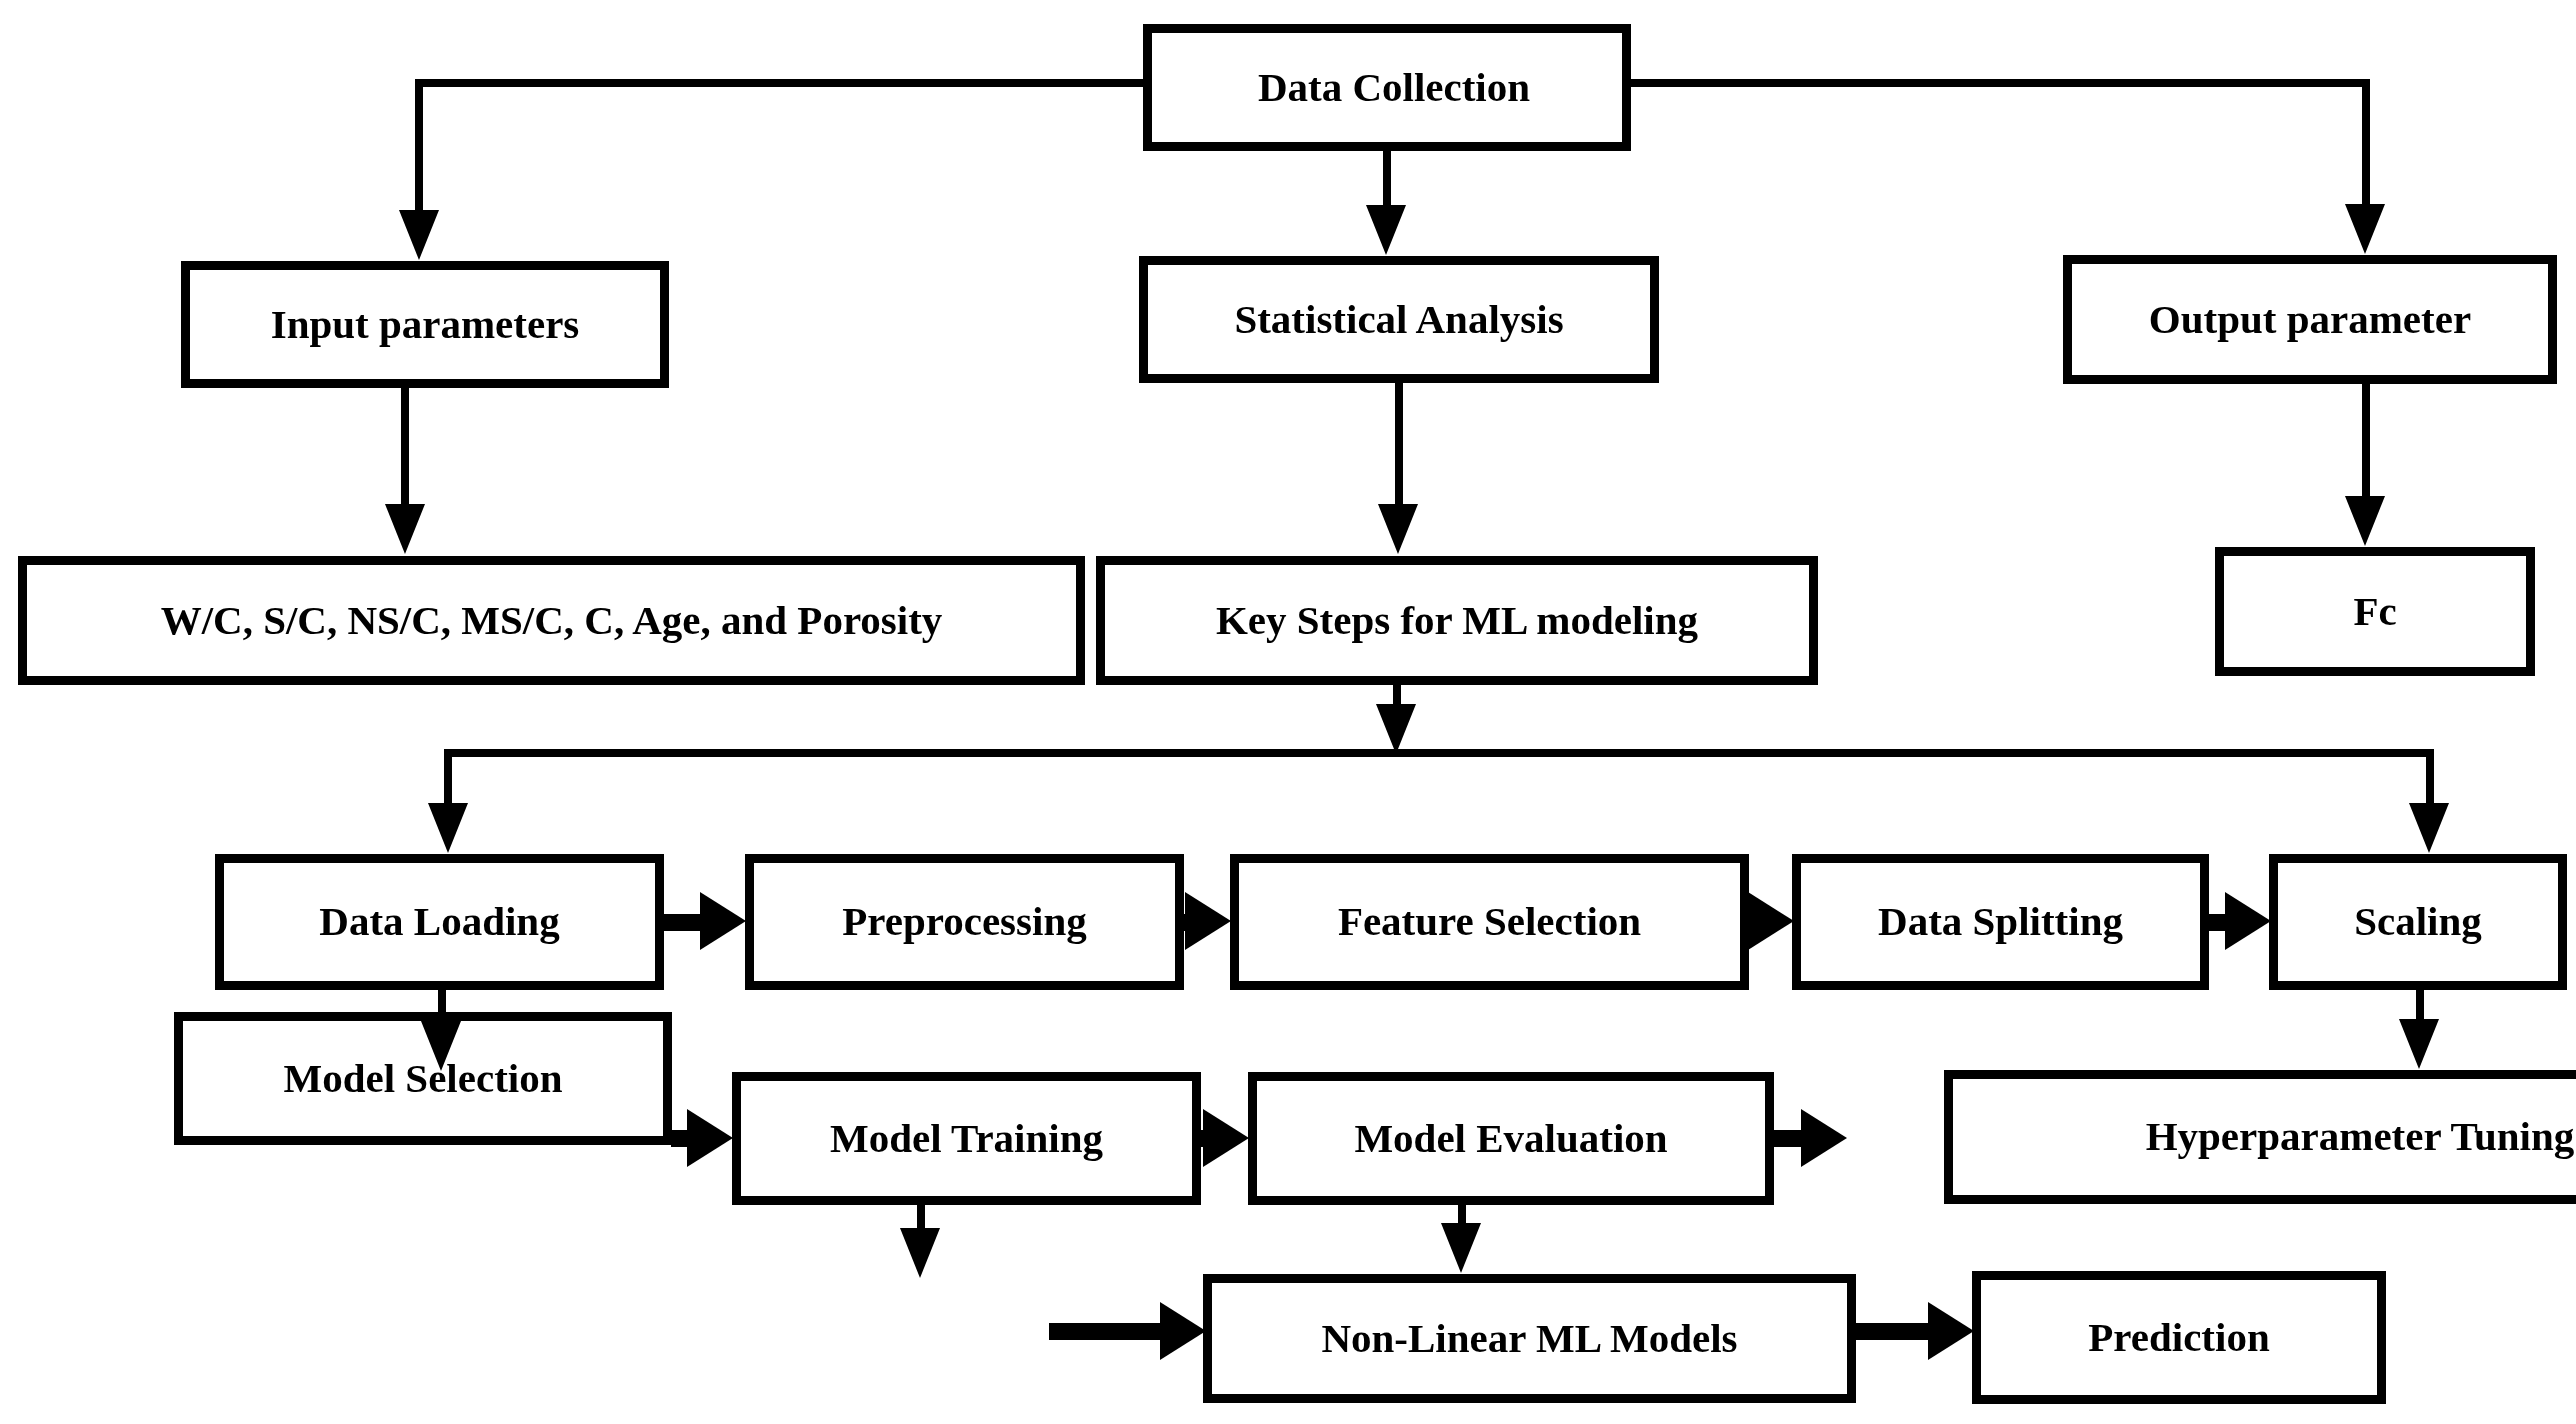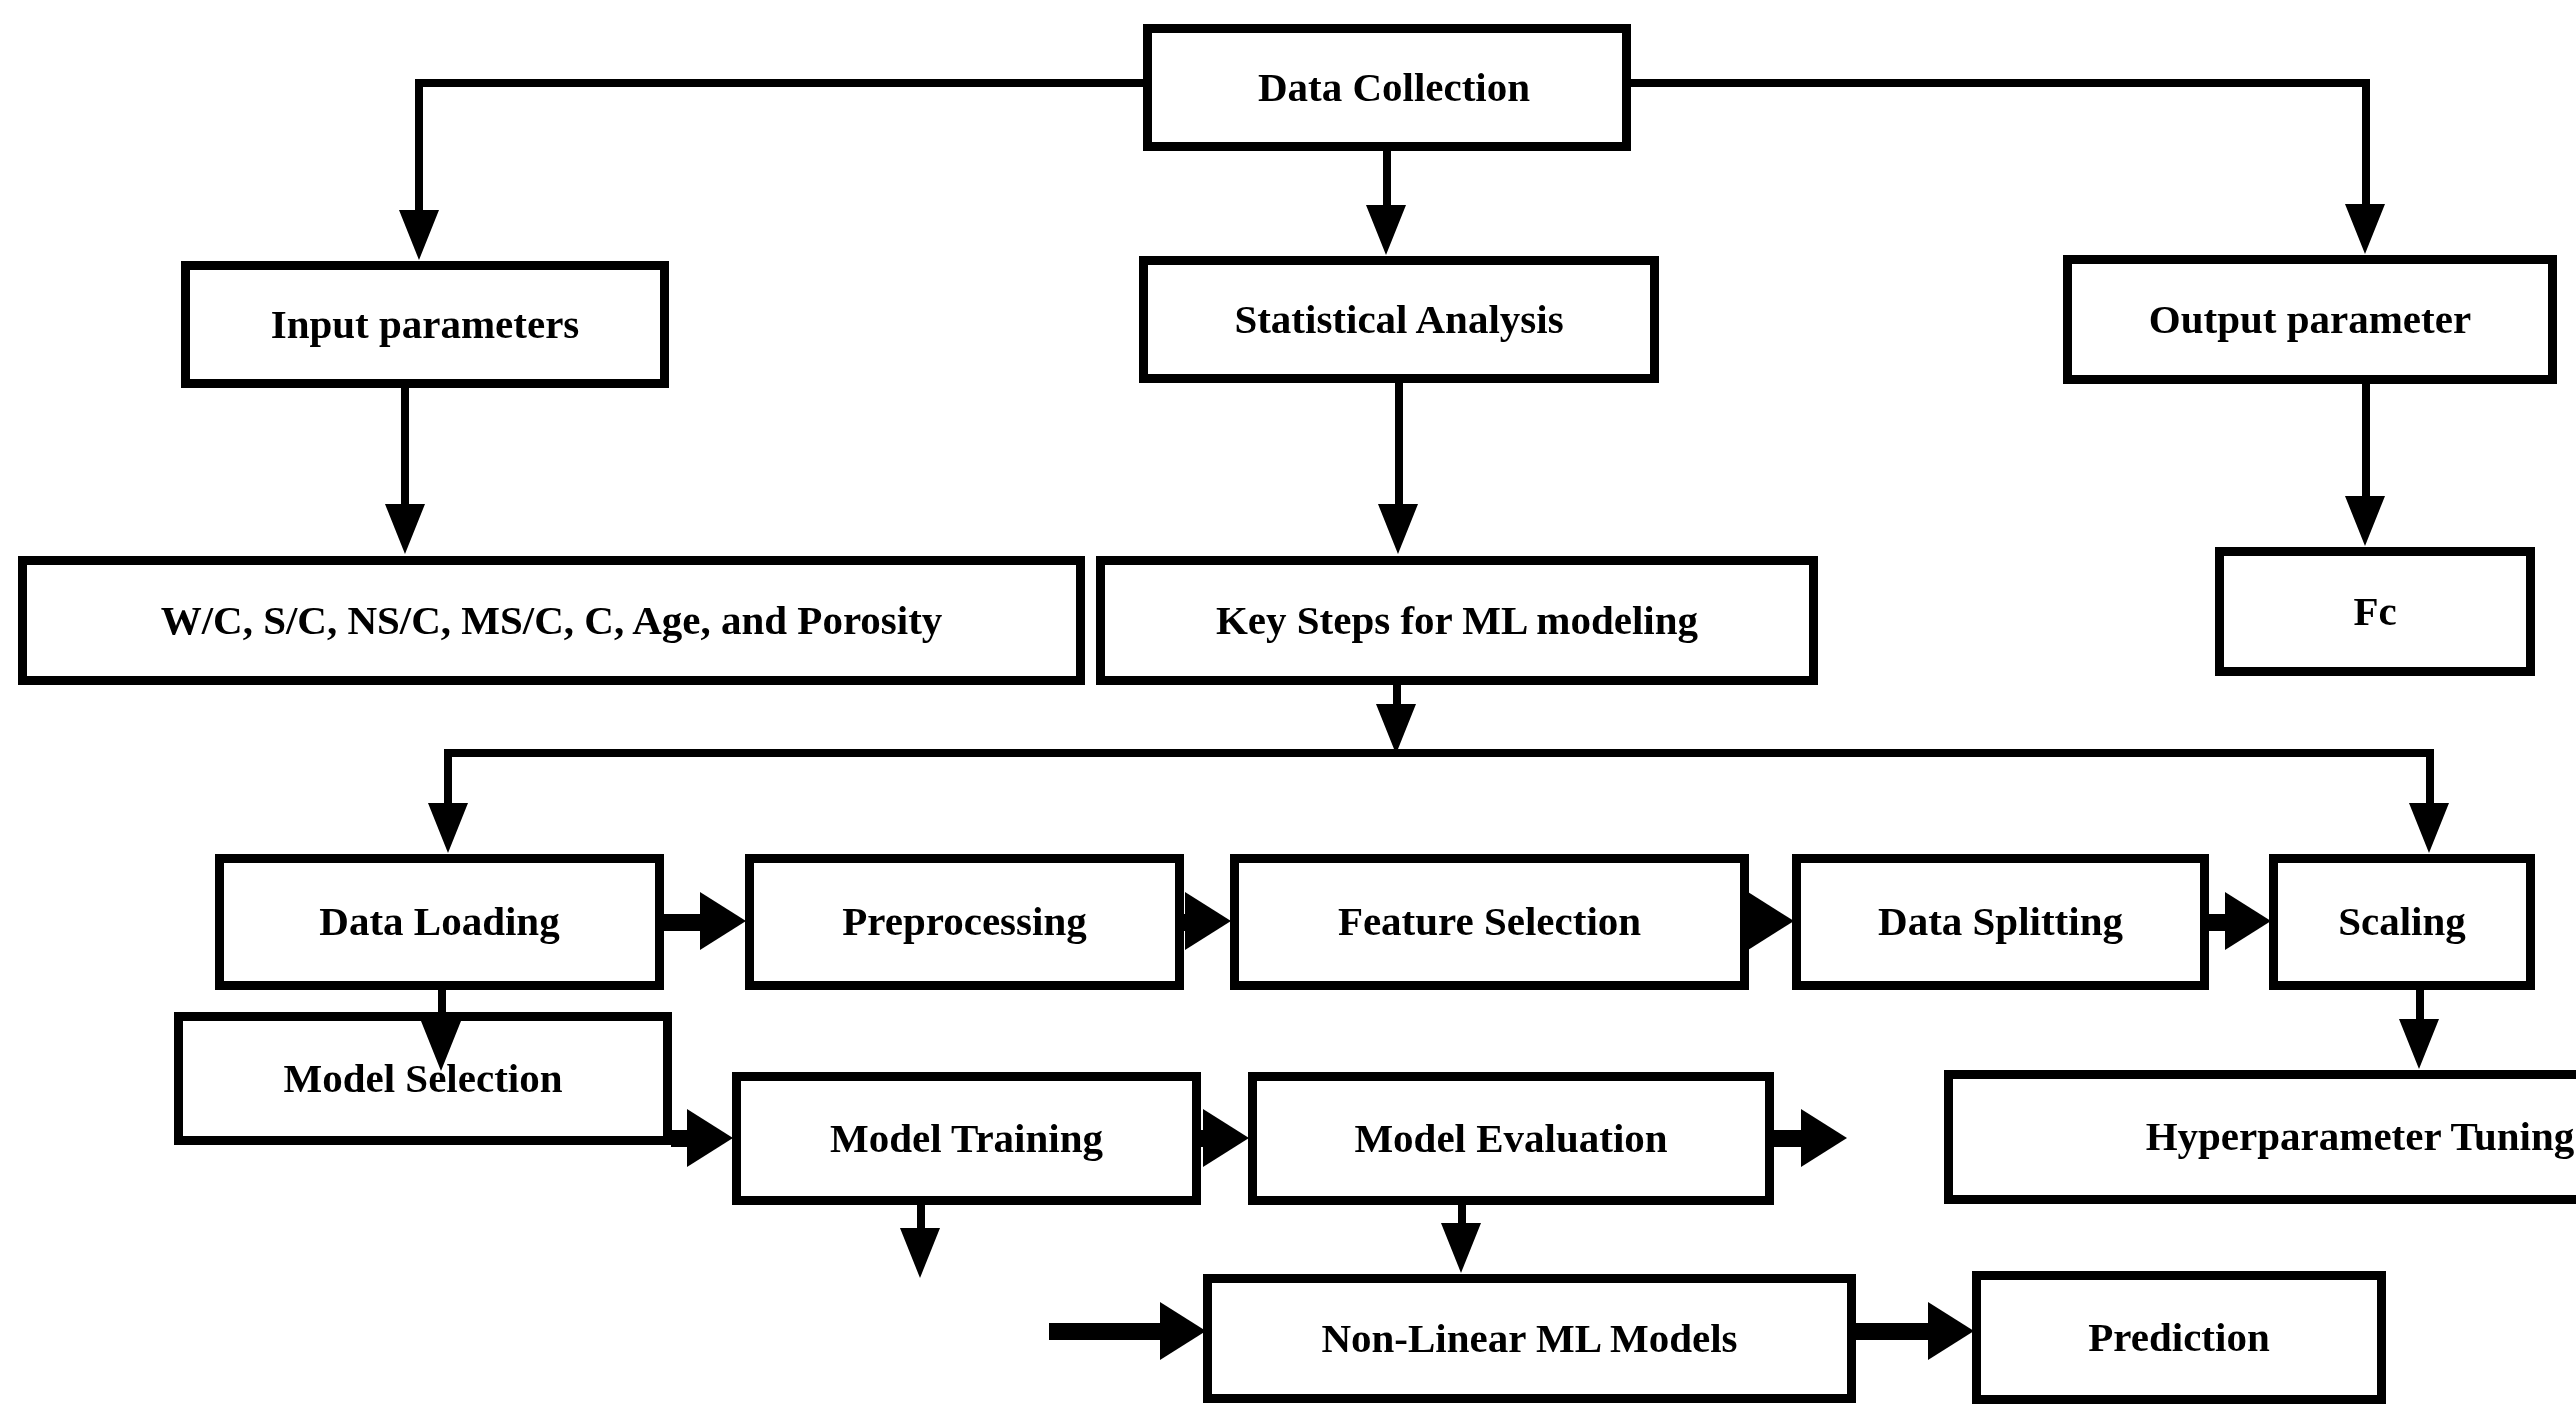--- a/index.html
+++ b/index.html
@@ -78,21 +78,21 @@
   </div>
   <div class="node" style="left:745px;top:854px;width:439px;height:136px;">
     <span>Preprocessing</span>
   </div>
   <div class="node" style="left:1230px;top:854px;width:519px;height:136px;">
     <span>Feature Selection</span>
   </div>
   <div class="node" style="left:1792px;top:854px;width:417px;height:136px;">
     <span>Data Splitting</span>
   </div>
-  <div class="node" style="left:2269px;top:854px;width:266px;height:136px;">
+  <div class="node" style="left:2269px;top:854px;width:298px;height:136px;">
     <span>Scaling</span>
   </div>
 
   <div class="node" style="left:174px;top:1012px;width:498px;height:133px;">
     <span>Model Selection</span>
   </div>
   <div class="node" style="left:732px;top:1072px;width:469px;height:133px;">
     <span>Model Training</span>
   </div>
   <div class="node" style="left:1248px;top:1072px;width:526px;height:133px;">

